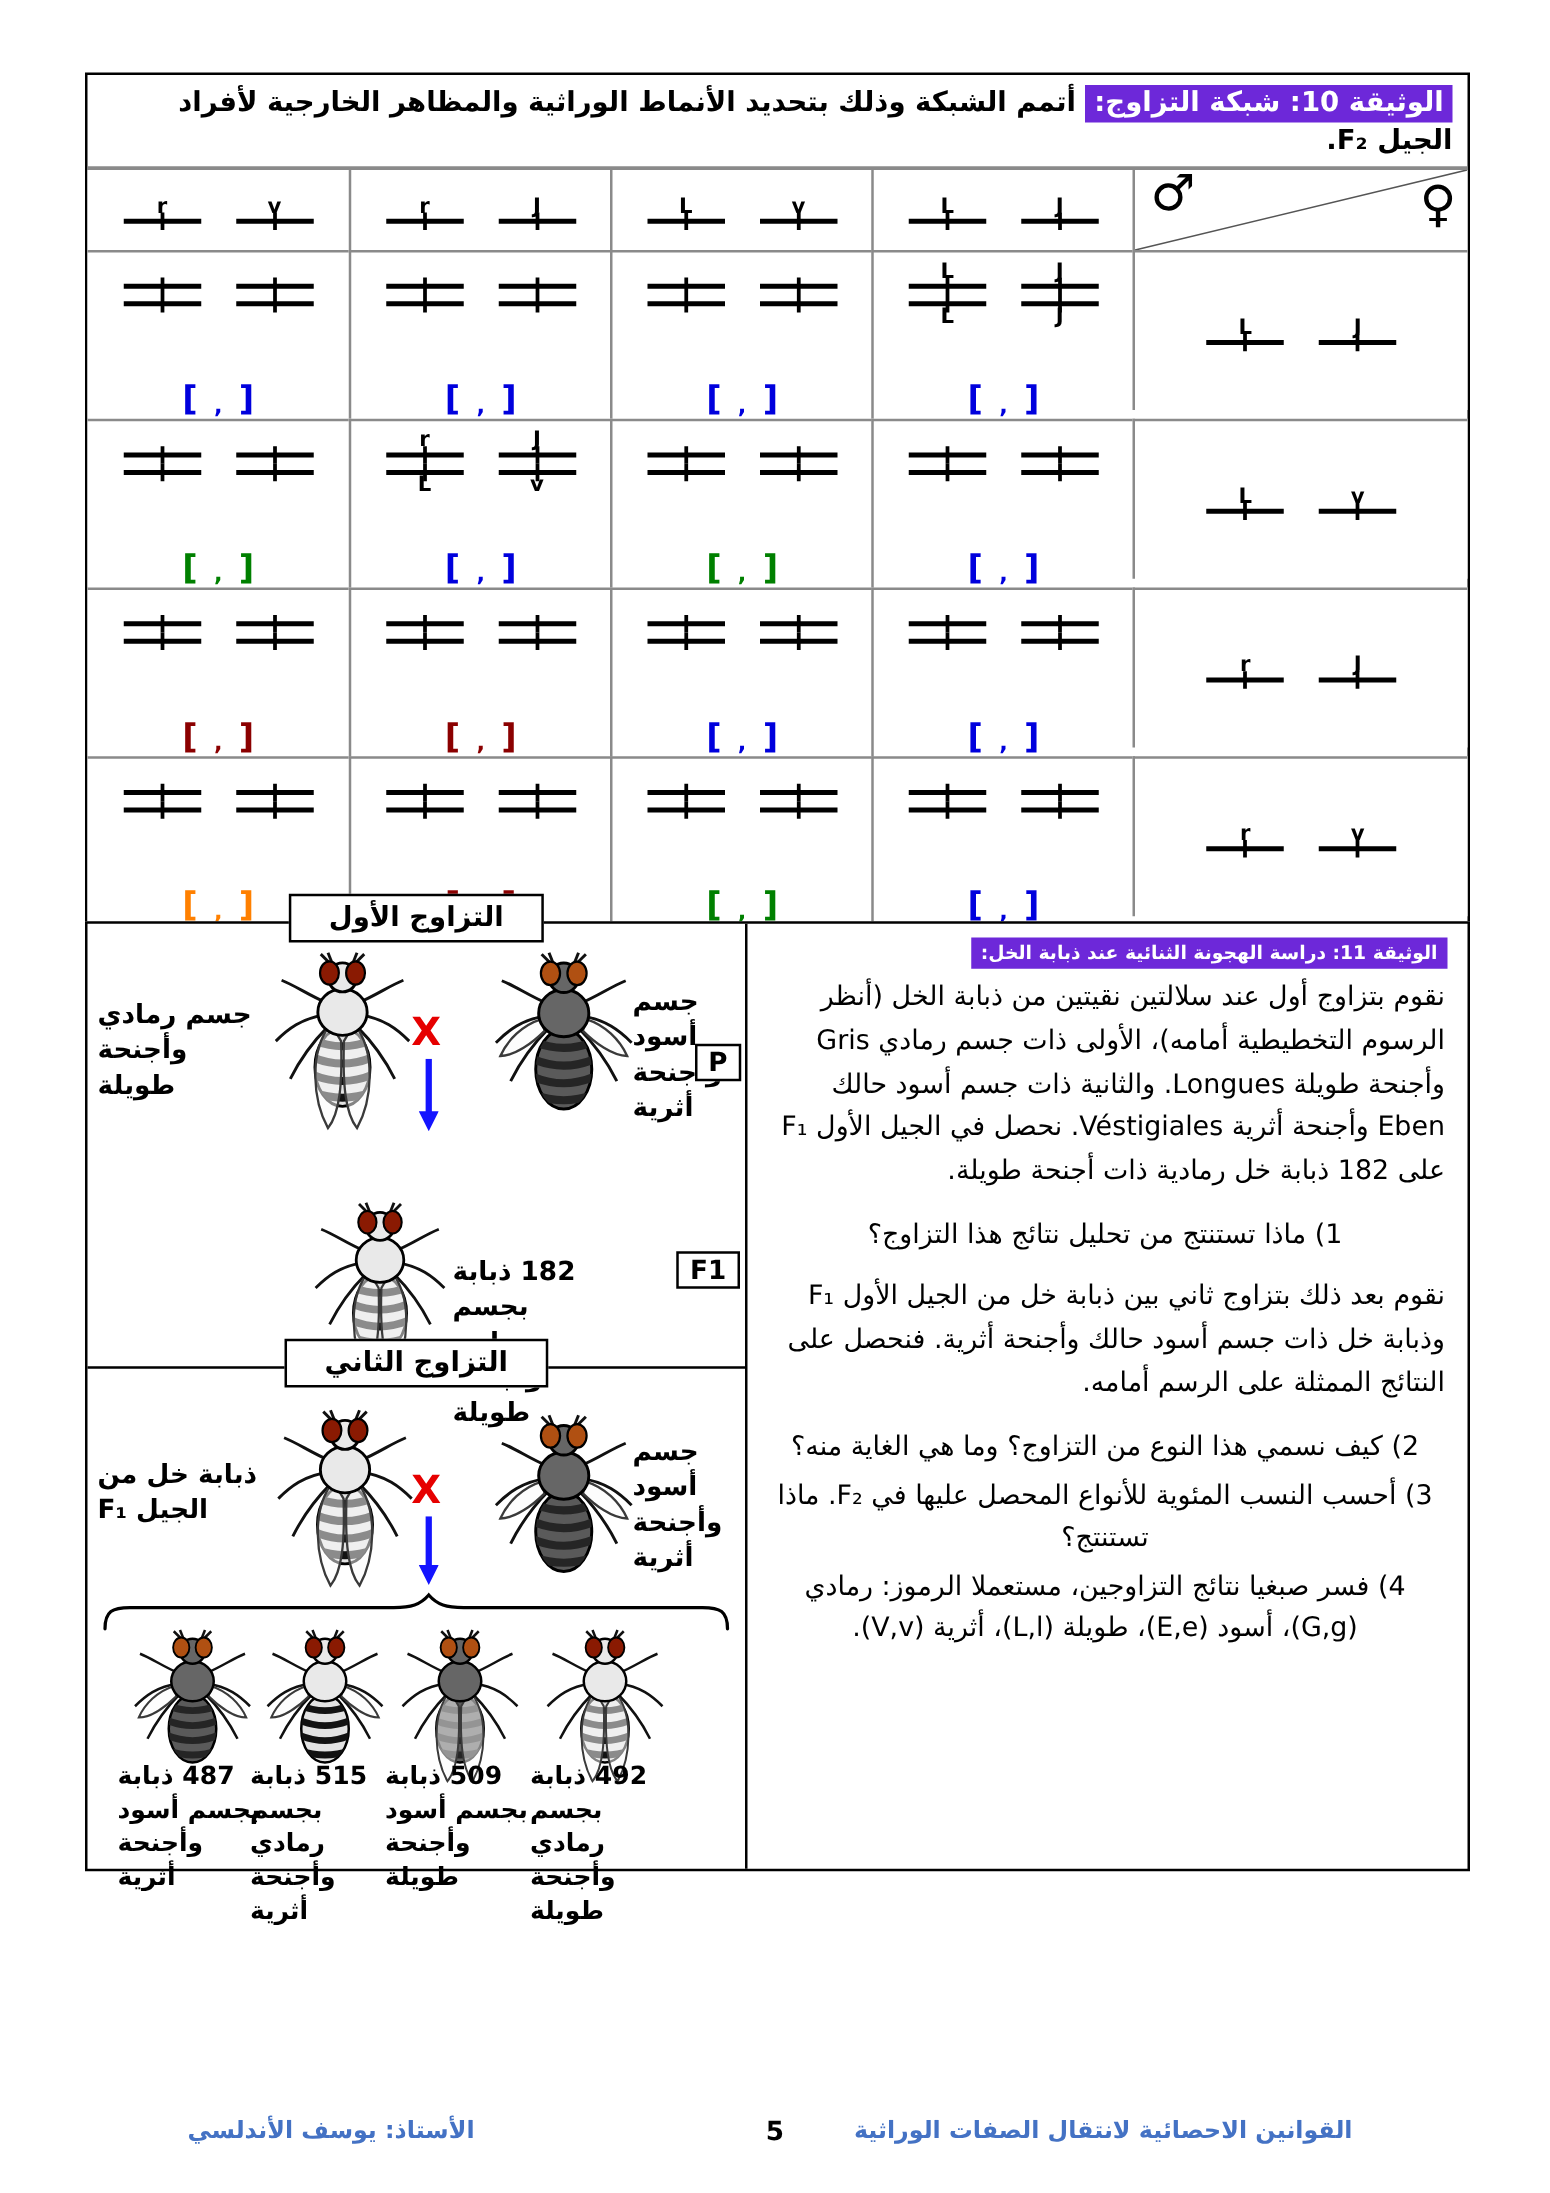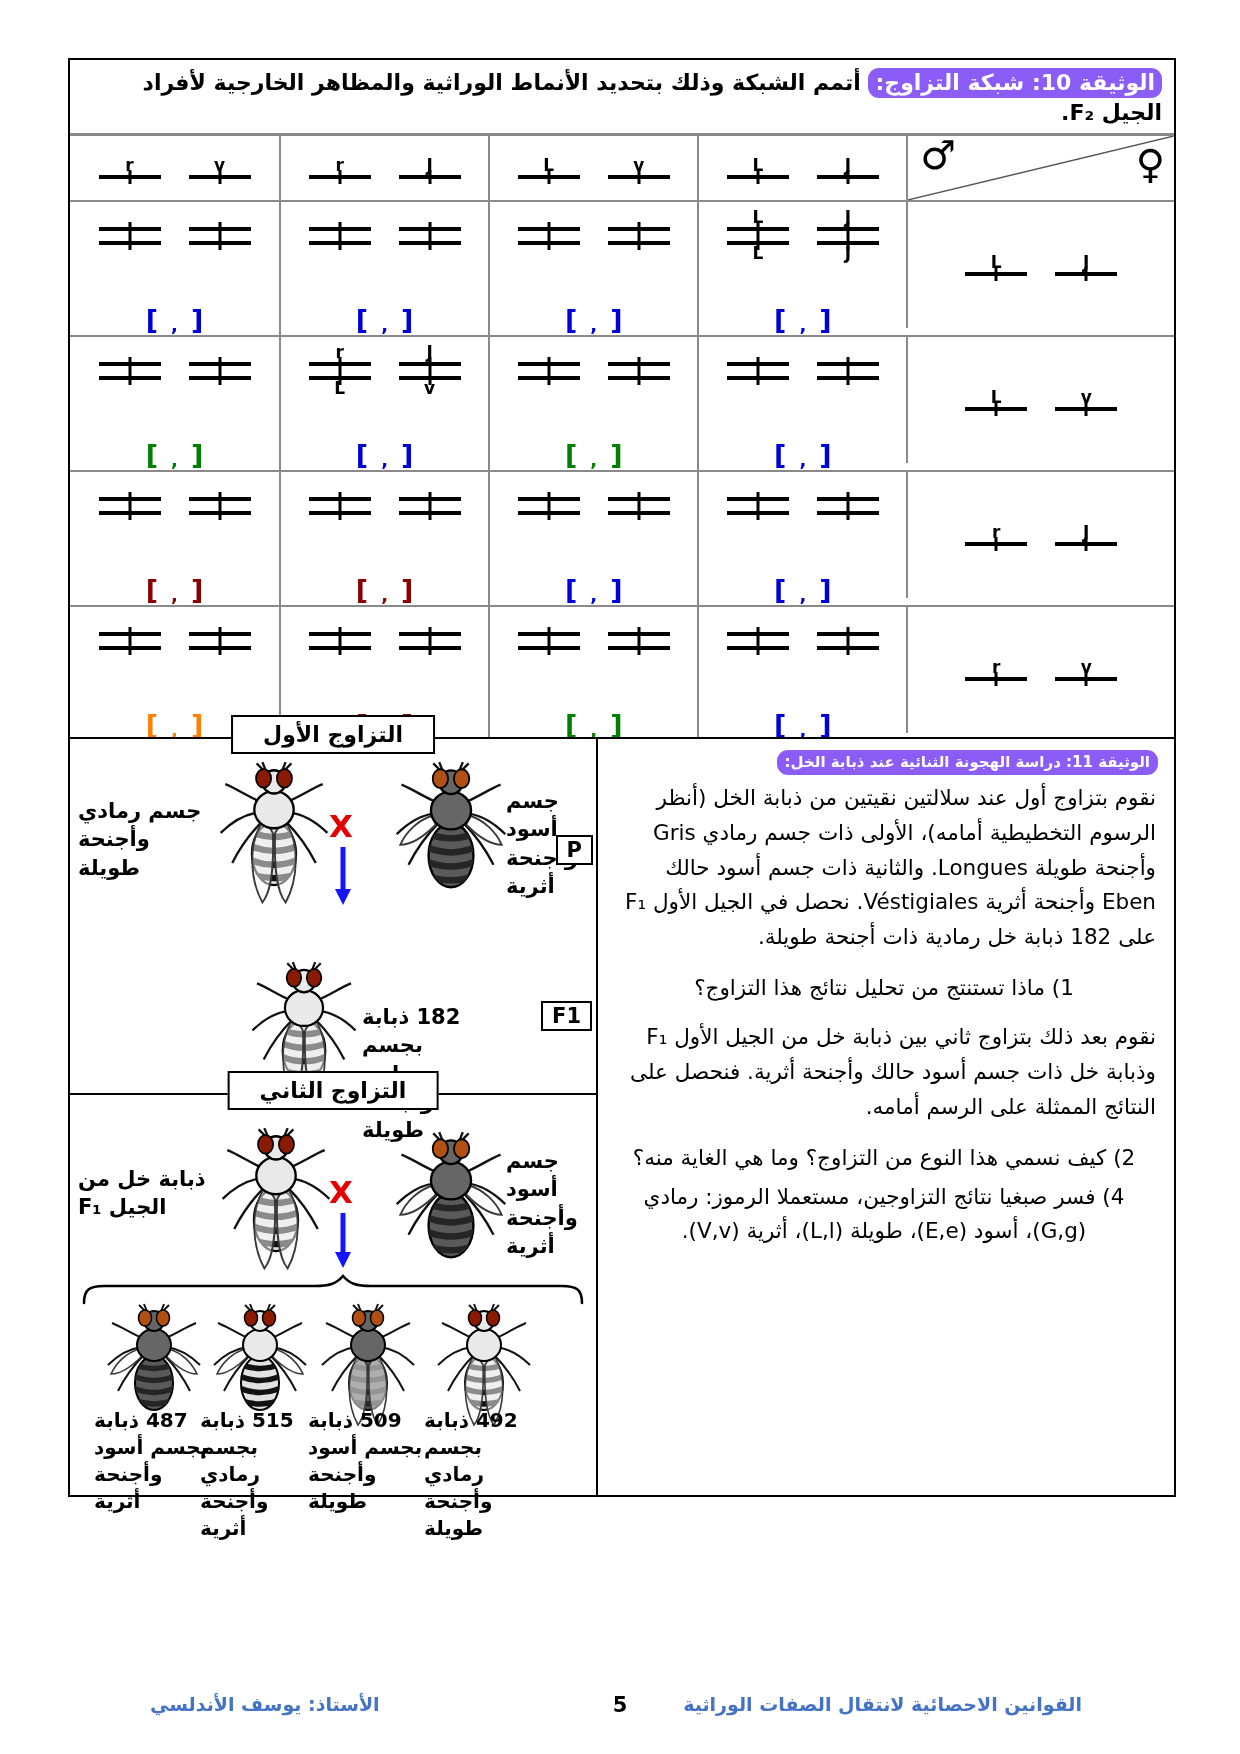--- a/index.html
+++ b/index.html
@@ -2,21 +2,21 @@
 <html lang="ar"><head>
 <meta charset="utf-8">
 <style>
   html,body{margin:0;padding:0;background:#fff;}
   body{width:1240px;height:1754px;position:relative;font-family:"DejaVu Sans",sans-serif;color:#000;}
   .page{position:absolute;inset:0;}
 
   
   .doc10{position:absolute;left:68px;top:58px;width:1104px;border:2px solid #000;background:#fff;}
   .doc-head{direction:rtl;text-align:right;padding:8px 12px 6px;font-size:22px;font-weight:bold;line-height:1.35;}
-  .badge{background:#8b5cf6;color:#fff;padding:2px 7px 3px;display:inline;border-radius:11px;}
+  .badge{background:#6d28d9;color:#fff;padding:2px 7px 3px;display:inline;}
   #punnett{display:grid;grid-template-columns:1fr 1fr 1fr 1fr 1.28fr;border-top:3px solid #8a8a8a;}
   .pcell{position:relative;background:#fff;border-left:2px solid #8a8a8a;border-top:2px solid #8a8a8a;
          display:flex;flex-direction:column;align-items:center;justify-content:center;}
   .pcell.c0{border-left:none;} .pcell.r0{border-top:none;height:64px;}
   .pcell.data{height:126px;justify-content:flex-start;padding-top:7px;}
   .pcell.rowhead{height:126px;}
   .pair{display:flex;gap:28px;}
   .chrom{display:flex;flex-direction:column;align-items:center;}
   .clab{height:17px;line-height:16px;font-size:17px;font-weight:bold;font-family:"DejaVu Sans",sans-serif;}
   .clab.below{height:17px;}
@@ -1156,20 +1156,21 @@
 طويلة</div>
       </div>
     </div>
 
     <div class="right-panel">
       <span class="badge">الوثيقة 11: دراسة الهجونة الثنائية عند ذبابة الخل:</span>
       <p class="rp-text">نقوم بتزاوج أول عند سلالتين نقيتين من ذبابة الخل (أنظر الرسوم التخطيطية أمامه)، الأولى ذات جسم رمادي Gris وأجنحة طويلة Longues. والثانية ذات جسم أسود حالك Eben وأجنحة أثرية Véstigiales. نحصل في الجيل الأول F₁ على 182 ذبابة خل رمادية ذات أجنحة طويلة.</p>
       <p class="rp-q">1) ماذا تستنتج من تحليل نتائج هذا التزاوج؟</p>
       <p class="rp-text" style="margin-top:16px;">نقوم بعد ذلك بتزاوج ثاني بين ذبابة خل من الجيل الأول F₁ وذبابة خل ذات جسم أسود حالك وأجنحة أثرية. فنحصل على النتائج الممثلة على الرسم أمامه.</p>
       <p class="rp-q">2) كيف نسمي هذا النوع من التزاوج؟ وما هي الغاية منه؟</p>
+      <p class="rp-q" style="margin-top:6px;">3) أحسب النسب المئوية للأنواع المحصل عليها في F₂. ماذا تستنتج؟</p>
       <p class="rp-q" style="margin-top:6px;">4) فسر صبغيا نتائج التزاوجين، مستعملا الرموز: رمادي (G,g)، أسود (E,e)، طويلة (L,l)، أثرية (V,v).</p>
     </div>
   </section>
 
   <div class="footer">
     <span class="f-right">القوانين الاحصائية لانتقال الصفات الوراثية</span>
     <span class="f-center">5</span>
     <span class="f-left">الأستاذ: يوسف الأندلسي</span>
   </div>
 

